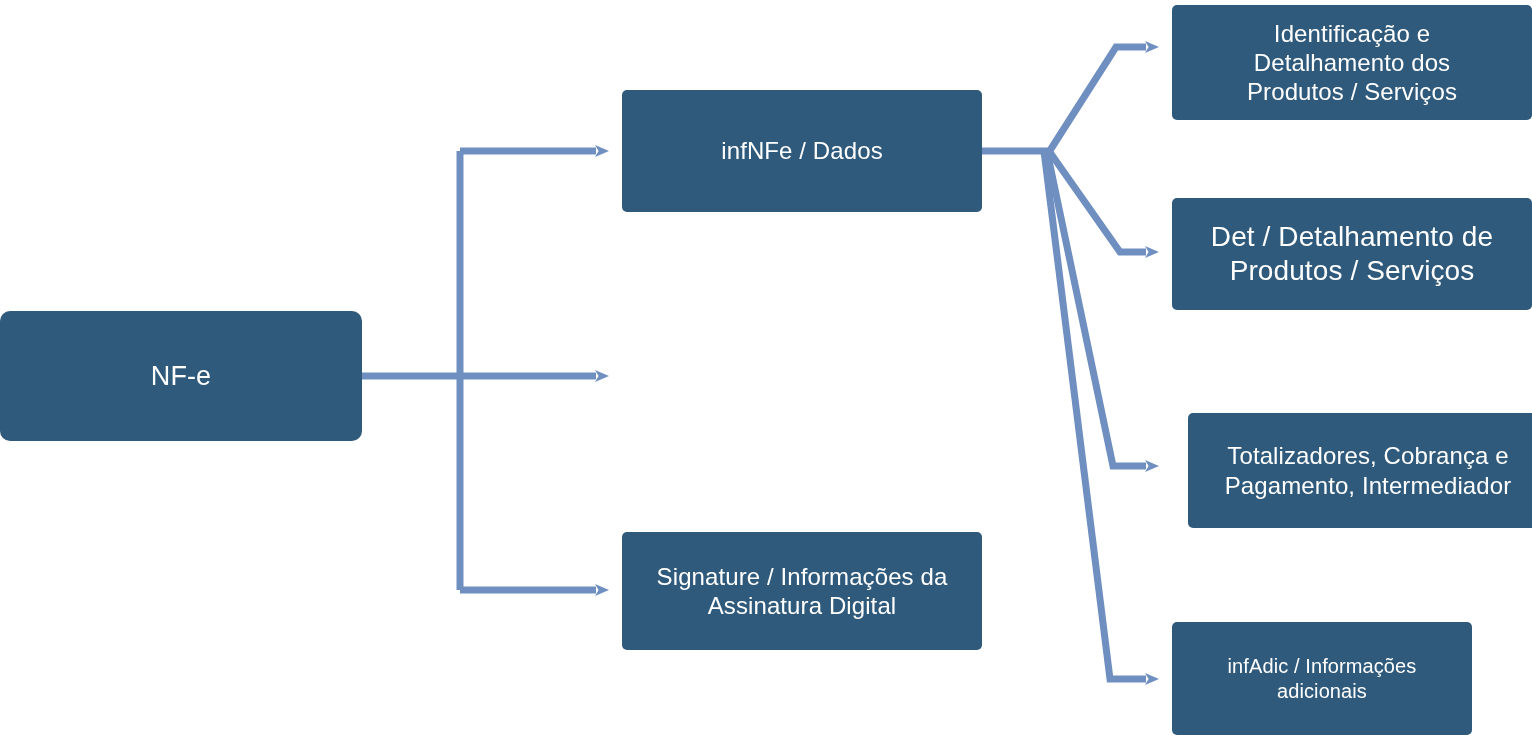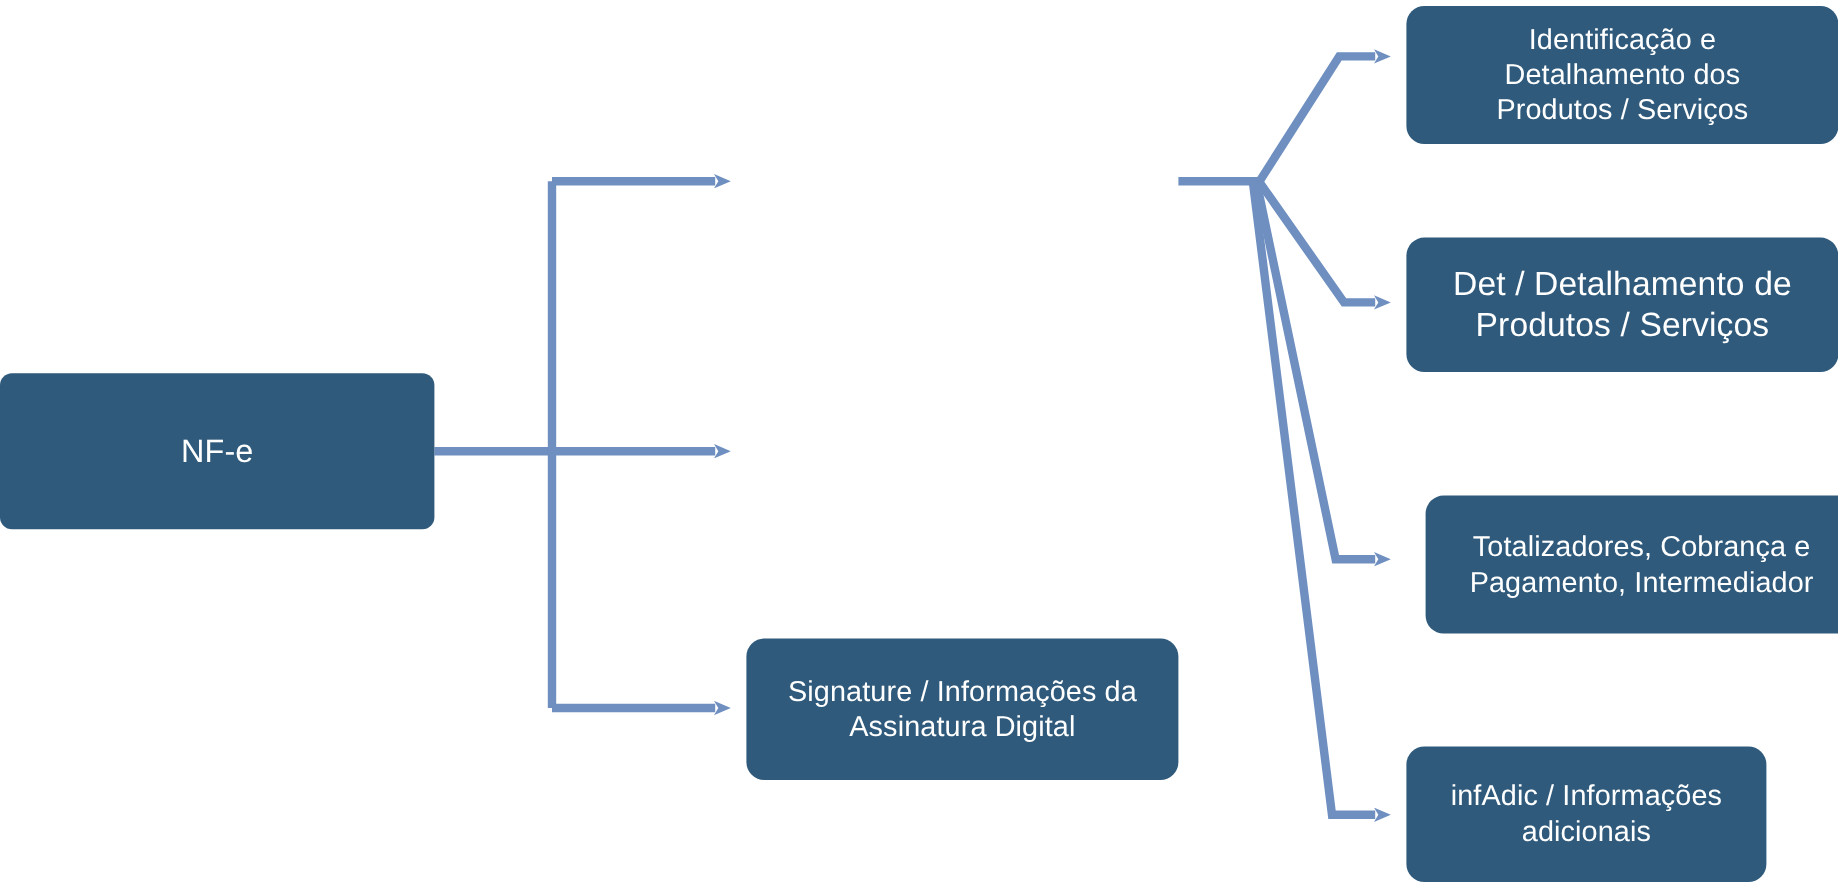--- a/index.html
+++ b/index.html
@@ -23,21 +23,21 @@
     left: 0;
     top: 0;
     width: 1532px;
     height: 738px;
     pointer-events: none;
   }
   .node {
     position: absolute;
     box-sizing: border-box;
     background: #2F5A7B;
-    border-radius: 15px;
+    border-radius: 5px;
     color: #ffffff;
     display: flex;
     align-items: center;
     justify-content: center;
     text-align: center;
     line-height: 1.22;
     padding: 4px 10px;
     letter-spacing: 0.1px;
   }
   .node-label {
@@ -96,21 +96,21 @@
     top: 413px;
     width: 360px;
     height: 115px;
     font-size: 24px;
   }
   #node-infadic {
     left: 1172px;
     top: 622px;
     width: 300px;
     height: 113px;
-    font-size: 24px;
+    font-size: 20px;
   }
 </style>
 </head>
 <body>
 
 <div id="canvas">
 
   <svg id="connector-layer" viewBox="0 0 1532 738" width="1532" height="738" xmlns="http://www.w3.org/2000/svg">
     <defs>
       <marker id="arrowhead" markerWidth="14" markerHeight="12" refX="1.0" refY="6" orient="auto" markerUnits="userSpaceOnUse">
@@ -150,20 +150,23 @@
     </g>
     <g>
       <path d="M 1044 151 L 1110 679 L 1146 679" stroke="#6E8FC0" stroke-width="7" fill="none" stroke-linejoin="miter" marker-end="url(#arrowhead)"></path>
     </g>
   </svg>
 
   <div class="node" id="node-root">
     <span class="node-label">NF-e</span>
   </div>
 
+  <div class="node" id="node-infnfe">
+    <span class="node-label">infNFe / Dados</span>
+  </div>
   <div class="node" id="node-signature">
     <span class="node-label">Signature / Informações da
 Assinatura Digital</span>
   </div>
 
   <div class="node" id="node-ident">
     <span class="node-label">Identificação e
 Detalhamento dos
 Produtos / Serviços</span>
   </div>

